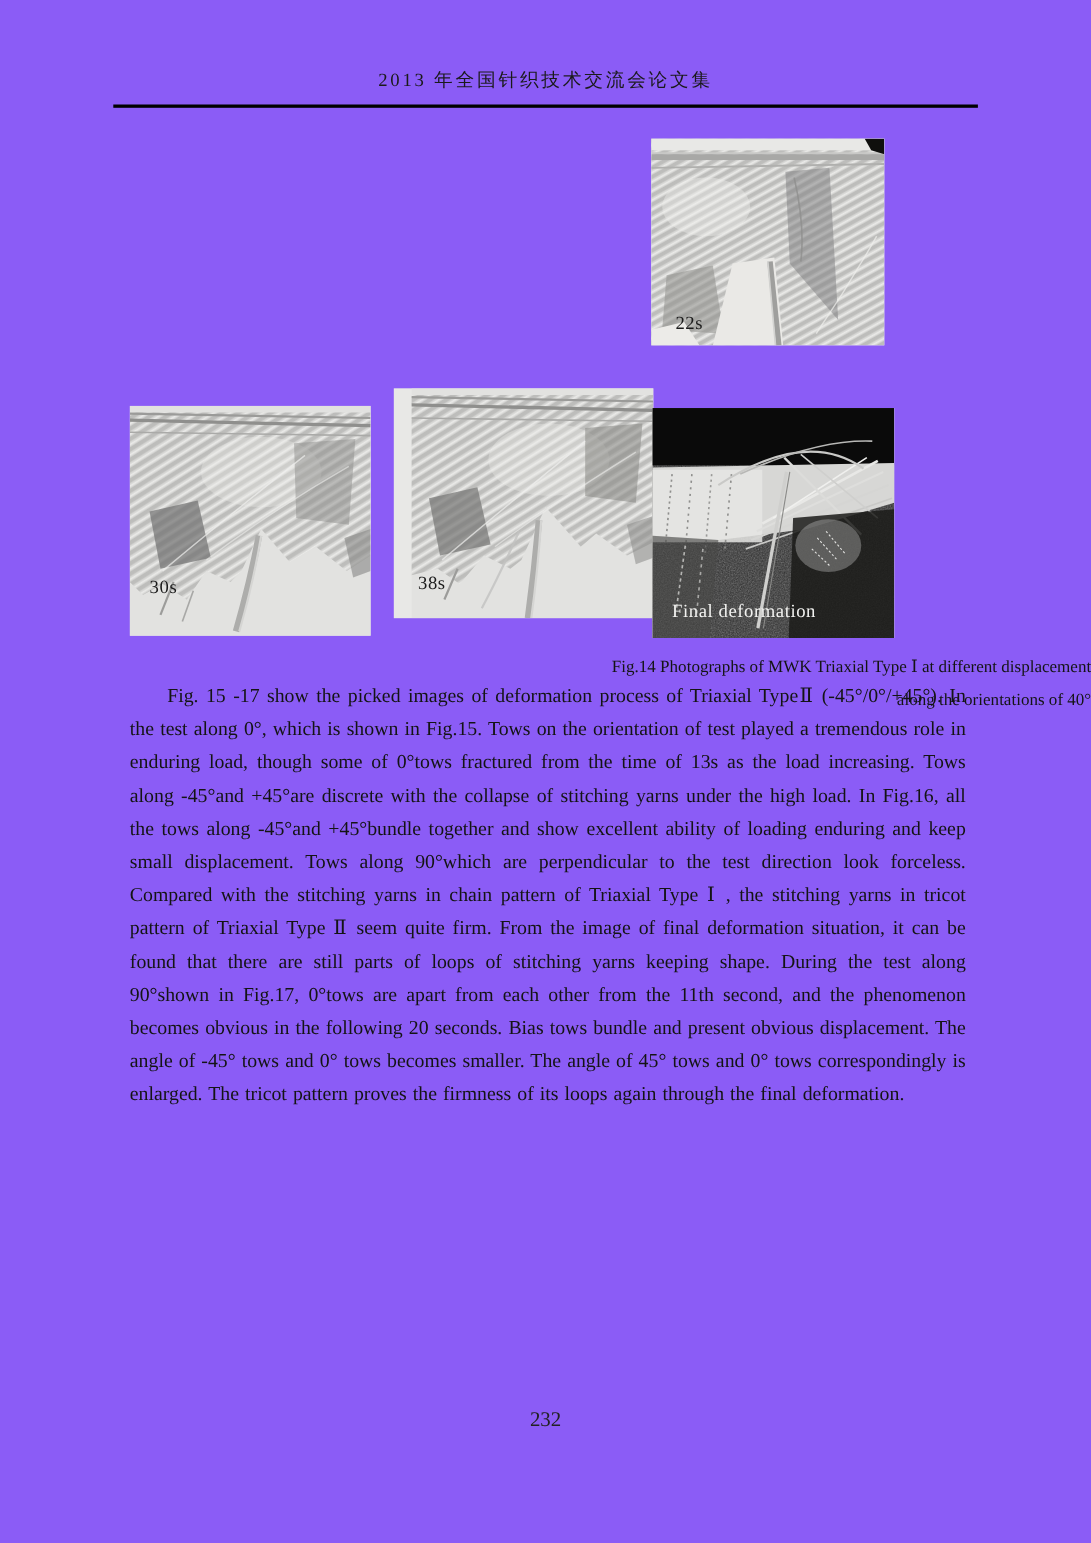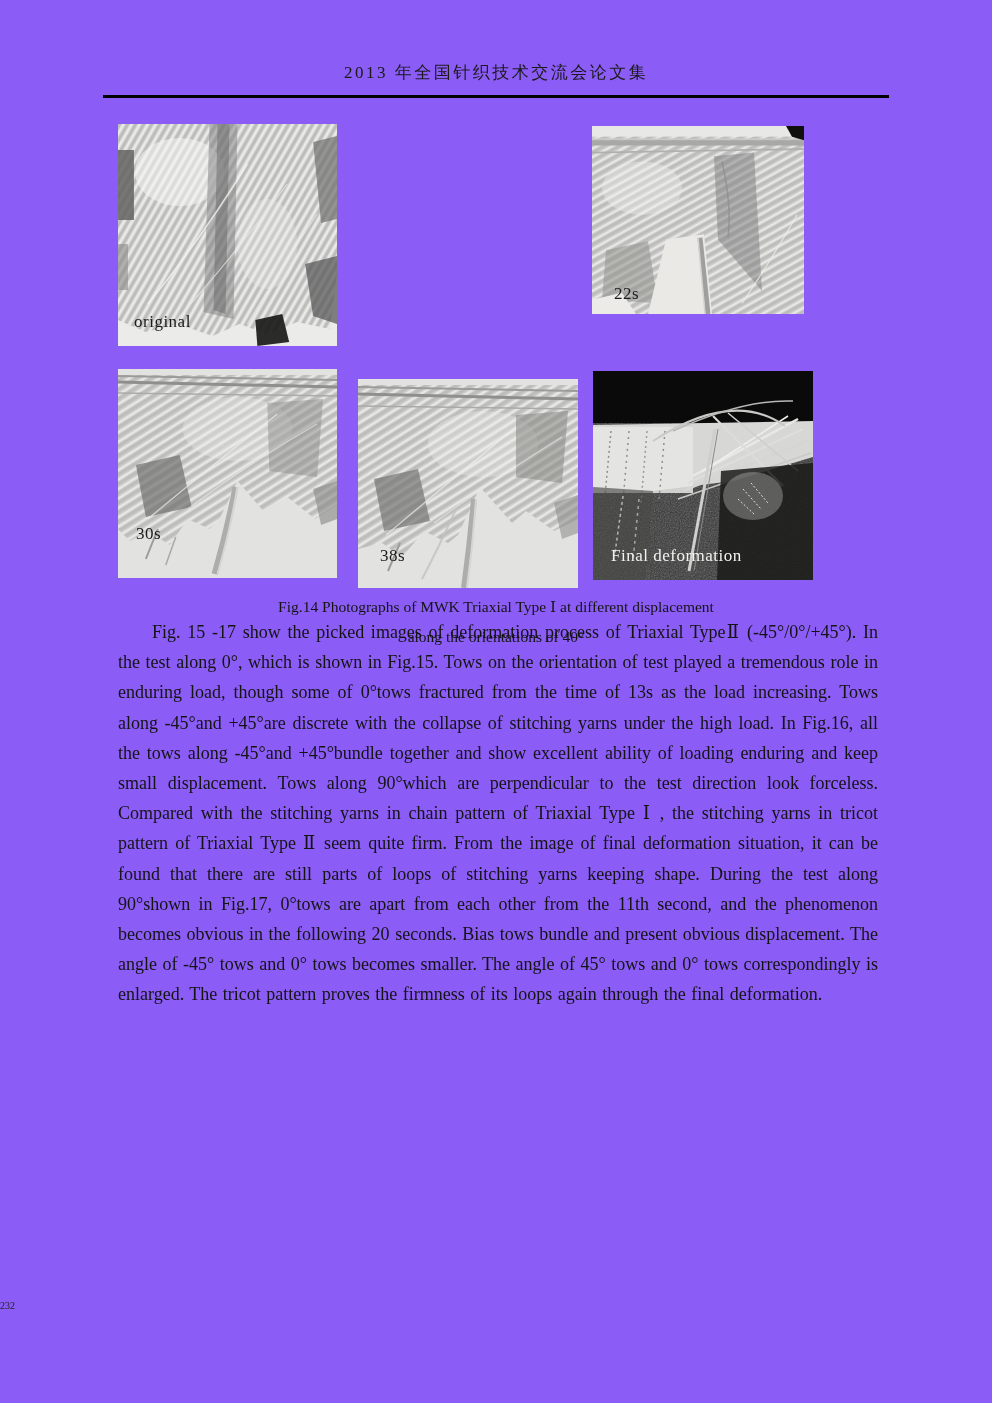--- a/index.html
+++ b/index.html
@@ -18,34 +18,34 @@
   .photo svg { display:block; width:100%; height:100%; }
   .photo-label {
     position:absolute; left:16px; font-size:17px; color:#1b1b1b; line-height:1;
     letter-spacing:0.5px; white-space:nowrap;
   }
   .photo-label.light { color:#f2f2f0; }
   .p1 { left:118px; top:124px; width:219px; height:222px; }
   .p2 { left:358px; top:124px; width:220px; height:222px; }
   .p3 { left:592px; top:126px; width:212px; height:188px; }
   .p4 { left:118px; top:369px; width:219px; height:209px; }
-  .p5 { left:358px; top:379px; width:220px; height:209px; }
+  .p5 { left:358px; top:353px; width:220px; height:209px;padding-left:16px; }
   .p6 { left:593px; top:371px; width:220px; height:209px; }
   .caption {
     position:absolute; top:592px; left:0; width:100%;
-    text-align:center; font-size:15.5px; line-height:30px;
+    text-align:right; font-size:15.5px; line-height:30px;
   }
   .body-text {
     position:absolute; top:617px; left:118px; width:760px;
     font-size:18px; line-height:30.2px; text-align:justify; text-indent:34px;
     word-spacing:1px;
   }
   .page-num {
     position:absolute; top:1280px; left:0; width:100%;
-    text-align:left; font-size:10px; color:#222;margin-top:20px;
+    text-align:center; font-size:19px; color:#222;
   }
 </style>
 </head>
 <body>
 
 <div class="page">
 
   <svg width="0" height="0" style="position:absolute" aria-hidden="true">
     <defs>
       <pattern id="texA" width="7" height="7" patternUnits="userSpaceOnUse" patternTransform="rotate(30)">
@@ -61,39 +61,20 @@
       <filter id="grainF" x="0" y="0" width="100%" height="100%">
         <feTurbulence type="fractalNoise" baseFrequency="0.8" numOctaves="2" stitchTiles="stitch"></feTurbulence>
         <feColorMatrix type="saturate" values="0"></feColorMatrix>
       </filter>
     </defs>
   </svg>
 
   <div class="header-title">2013 年全国针织技术交流会论文集</div>
   <div class="header-rule"></div>
 
-  <div class="photo p1">
-    <svg viewBox="0 0 220 222" preserveAspectRatio="none">
-      <rect width="220" height="222" fill="#ebebe9"></rect>
-      <path d="M0,0 H220 V150 L213,205 L180,198 L150,210 L122,200 L95,212 L60,200 L28,208 L0,196 Z" fill="url(#texA)"></path>
-      <ellipse cx="62" cy="48" rx="45" ry="34" fill="#f6f6f4" opacity="0.55"></ellipse>
-      <ellipse cx="150" cy="120" rx="30" ry="45" fill="#efefed" opacity="0.3"></ellipse>
-      <rect x="0" y="26" width="16" height="70" fill="#636361" opacity="0.85"></rect>
-      <rect x="0" y="120" width="10" height="46" fill="#8a8a88" opacity="0.6"></rect>
-      <path d="M92,0 L120,0 L116,195 L86,188 Z" fill="#7d7d7f" opacity="0.5"></path>
-      <path d="M100,0 L112,0 L108,190 L96,186 Z" fill="#6a6a6c" opacity="0.5"></path>
-      <path d="M196,18 L220,12 L220,95 L204,99 Z" fill="#6f6f6d" opacity="0.7"></path>
-      <path d="M188,140 L220,132 L220,200 L196,192 Z" fill="#59595b" opacity="0.75"></path>
-      <path d="M138,196 L165,190 L172,218 L140,222 Z" fill="#161614" opacity="0.9"></path>
-      <path d="M30,180 Q80,120 130,40" stroke="#f2f2f0" stroke-width="1.5" fill="none" opacity="0.8"></path>
-      <path d="M55,200 Q110,140 170,60" stroke="#e9e9e7" stroke-width="1.2" fill="none" opacity="0.7"></path>
-      <path d="M130,200 Q160,150 200,90" stroke="#f0f0ee" stroke-width="1.3" fill="none" opacity="0.6"></path>
-    </svg>
-    <span class="photo-label" style="bottom:16px;">original</span>
-  </div>
 
 
   <div class="photo p3">
     <svg viewBox="0 0 212 212" preserveAspectRatio="none">
       <rect width="212" height="212" fill="url(#texB)"></rect>
       <rect width="212" height="12" fill="#e8e8e6"></rect>
       <rect x="0" y="14" width="212" height="2" fill="#c8c8c6"></rect>
       <rect x="0" y="16" width="212" height="6" fill="#a8a8a6"></rect>
       <path d="M0,30 L212,26" stroke="#b0b0ae" stroke-width="2" fill="none"></path>
       <ellipse cx="50" cy="70" rx="40" ry="30" fill="#f0f0ee" opacity="0.4"></ellipse>

